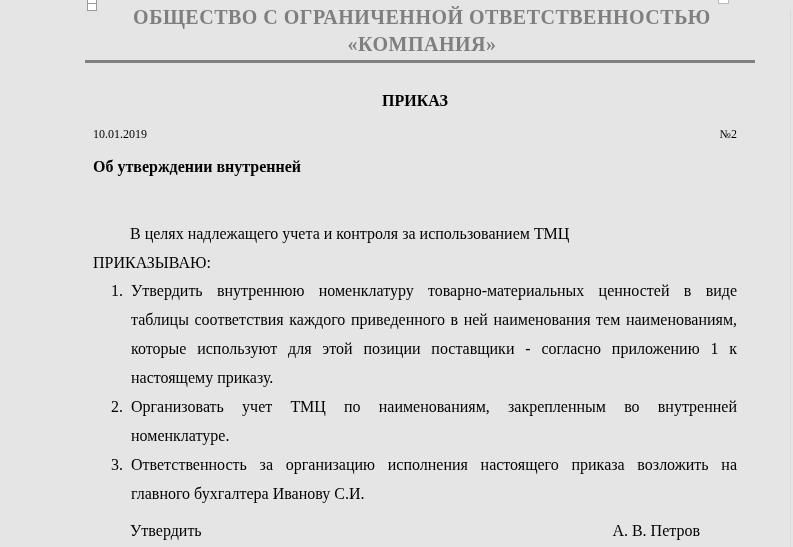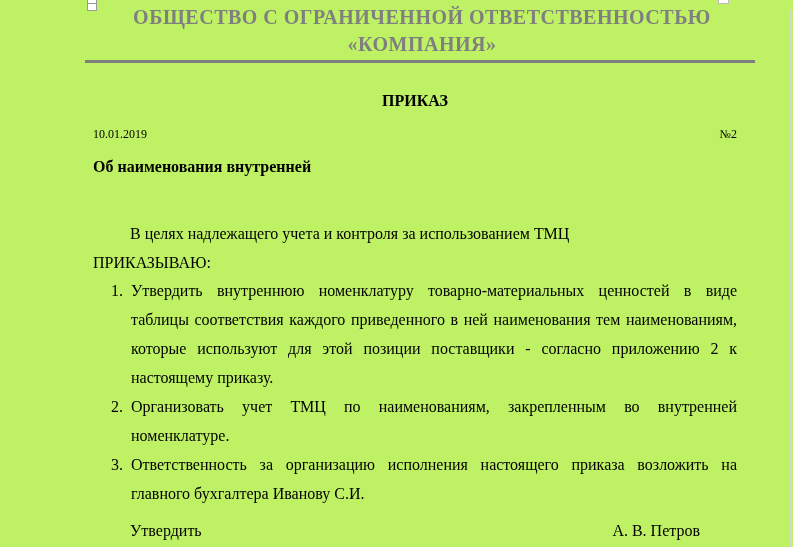--- a/index.html
+++ b/index.html
@@ -1,20 +1,20 @@
 <!DOCTYPE html>
 <html><head>
 <meta charset="utf-8">
 <style>
   html, body { margin: 0; padding: 0; background: #ffffff; }
   .screen {
     position: relative;
     width: 793px;
     height: 547px;
-    background: #bef264;
+    background: #e5e5e5;
     overflow: hidden;
     font-family: "Liberation Serif", "DejaVu Serif", serif;
     color: #000000;
   }
   
   .letterhead {
     position: absolute;
     top: 4px; left: 88px; width: 668px;
     text-align: center;
     color: #7f7f7f;
@@ -106,29 +106,29 @@
   <div class="letterhead-rule"></div>
 
   <div class="order-title">ПРИКАЗ</div>
 
   <div class="date-row">
     <span>10.01.2019</span>
     <span>№2</span>
   </div>
 
   <div class="subject">
-    <div>Об наименования внутренней</div>
+    <div>Об утверждении внутренней</div>
   </div>
 
   <div class="preamble">В целях надлежащего учета и контроля за использованием ТМЦ</div>
 
   <div class="order-word">ПРИКАЗЫВАЮ:</div>
 
   <ol class="order-items">
-    <li>Утвердить внутреннюю номенклатуру товарно-материальных ценностей в виде таблицы соответствия каждого приведенного в ней наименования тем наименованиям, которые используют для этой позиции поставщики - согласно приложению 2 к настоящему приказу.</li>
+    <li>Утвердить внутреннюю номенклатуру товарно-материальных ценностей в виде таблицы соответствия каждого приведенного в ней наименования тем наименованиям, которые используют для этой позиции поставщики - согласно приложению 1 к настоящему приказу.</li>
     <li>Организовать учет ТМЦ по наименованиям, закрепленным во внутренней номенклатуре.</li>
     <li>Ответственность за организацию исполнения настоящего приказа возложить на главного бухгалтера Иванову С.И.</li>
   </ol>
 
   <div class="signature-row">
     <span>Утвердить</span>
     <span>А. В. Петров</span>
   </div>
 
 </div>

